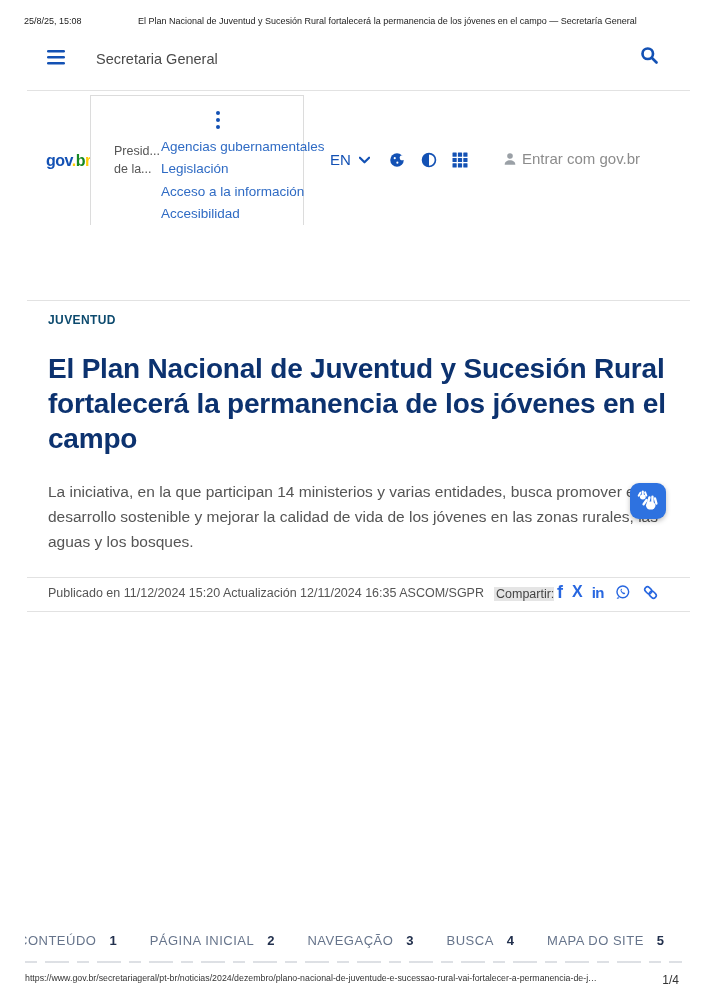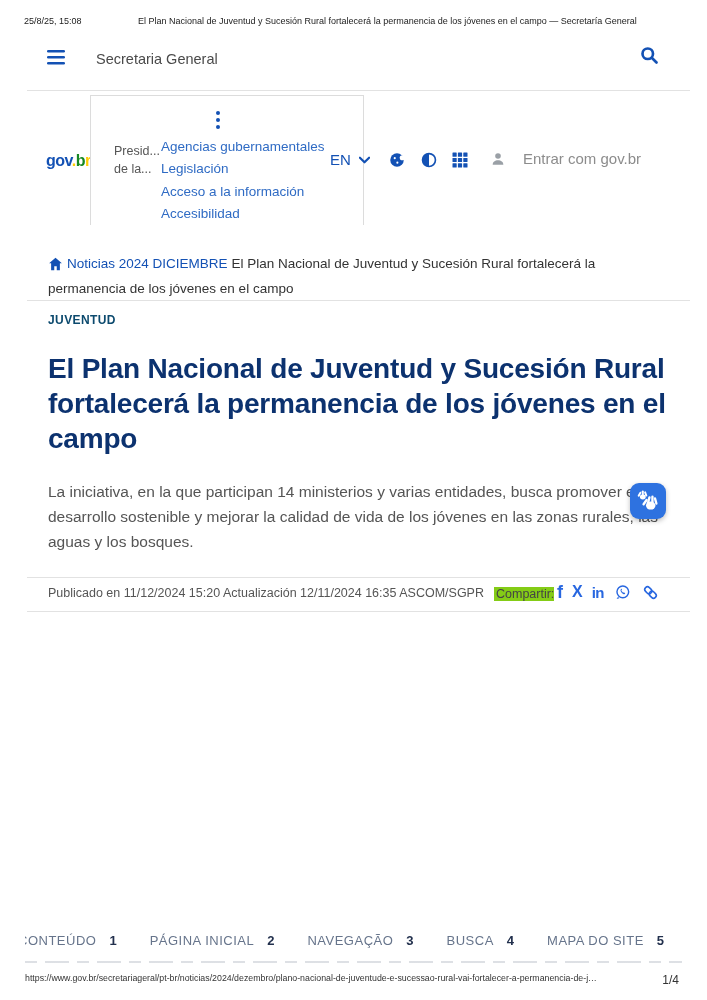--- a/index.html
+++ b/index.html
@@ -20,49 +20,49 @@
   .d-pub-bot { top:611px; }
 
   
   .hamburger { position:absolute; left:46px; top:50px; width:20px; height:17px; background:none; border:none; cursor:pointer; }
   .brand { position:absolute; left:68px; top:51px; font-size:14.5px; color:#4a4a4a;margin-left:28px; }
   .searchbtn { position:absolute; left:638px; top:45px; width:22px; height:22px; background:none; border:none; cursor:pointer; }
 
   
   .govlogo { position:absolute; left:46px; top:152px; font-size:16px; font-weight:bold; letter-spacing:-0.5px; }
   .lg-gov { color:#1351B4; } .lg-dot { color:#FFCD07; } .lg-b { color:#168821; } .lg-r { color:#FFCD07; }
-  .govcard { position:absolute; left:90px; top:95px; width:274px; height:130px;
+  .govcard { position:absolute; left:90px; top:95px; width:214px; height:130px;
              border-top:1px solid #dcdcdc; border-left:1px solid #dcdcdc; border-right:1px solid #dcdcdc; }
   .org { position:absolute; left:23px; top:46px; font-size:12.5px; color:#555; line-height:18px; width:46px; }
   .kebab { position:absolute; left:120px; top:14px; width:14px; height:22px; background:none; border:none; cursor:pointer; }
   .quicklinks { position:absolute; left:70px; top:40px; }
   .quicklinks a { display:block; font-size:13.5px; color:#2f6bc4; line-height:22.3px; text-decoration:none; white-space:nowrap; cursor:pointer; }
   .lang { position:absolute; left:330px; top:151px; display:flex; align-items:center; gap:8px; cursor:pointer; }
   .lang span { font-size:15px; font-weight:normal; color:#1351B4; }
   .hicon { position:absolute; top:151px; width:18px; height:18px; background:none; border:none; cursor:pointer; padding:0; }
   .hicon-cookie { left:388px; } .hicon-contrast { left:420px; } .hicon-grid { left:451px; }
-  .login { position:absolute; left:490px; top:150px; display:flex; align-items:center; gap:17px; background:none; border:none; cursor:pointer; }
+  .login { position:absolute; left:502px; top:150px; display:flex; align-items:center; gap:4px; background:none; border:none; cursor:pointer; }
   .login span { font-size:15px; color:#8c8c8c; }
 
   
   .breadcrumb { position:absolute; left:48px; top:253px; width:582px; font-size:13.5px; line-height:22px; color:#333; }
   .breadcrumb a { color:#1351B4; text-decoration:none; cursor:pointer; }
   .bc-home { display:inline-block; vertical-align:-3px; margin-right:4px; }
 
   
   .category { position:absolute; left:48px; top:313px; font-size:12px; font-weight:bold; color:#0c4a6e; letter-spacing:0.4px;text-align:center; }
   h1.title { position:absolute; left:48px; top:351px; width:622px; font-size:28px; line-height:35px; font-weight:bold;
              color:#0c326f; letter-spacing:-0.2px; }
   .lede { position:absolute; left:48px; top:479px; width:634px; font-size:15.5px; line-height:25px; color:#555; }
 
   .libras { position:absolute; left:630px; top:483px; width:36px; height:36px; border:none; border-radius:9px;
             background:#2e72e0; box-shadow:0 2px 5px rgba(0,0,0,.25); cursor:pointer; padding:5px; }
 
   .pubrow { position:absolute; left:48px; top:586px; font-size:12.5px; color:#555; white-space:nowrap; }
-  .share-label { position:absolute; left:494px; top:587px; font-size:12.5px; color:#444; background:#84cc16; padding-left:2px; }
+  .share-label { position:absolute; left:494px; top:587px; font-size:12.5px; color:#444; background:#e5e5e5; padding-left:2px; }
   .share-icons { position:absolute; left:557px; top:582px; display:flex; align-items:center; gap:9px; }
   .si { display:flex; align-items:center; justify-content:center; height:20px; text-decoration:none; cursor:pointer; }
   .si .glyph { color:#2867e0; font-weight:bold; }
   .g-f { font-size:18px; } .g-x { font-size:16px; } .g-in { font-size:15px; letter-spacing:-0.5px; }
 
   
   .shortcuts-clip { position:absolute; left:25px; right:25px; top:933px; height:26px; overflow:hidden; }
   .shortcuts { display:flex; align-items:center; gap:33px; margin-left:-7px; white-space:nowrap; }
   .sc-item { display:flex; align-items:center; gap:13px; cursor:pointer; }
   .sc-label { font-size:13px; color:#66748b; letter-spacing:0.5px; }
@@ -160,30 +160,20 @@
   <button class="login">
     <svg width="16" height="16" viewBox="0 0 24 24">
       <g fill="#9aa0a6">
           <circle cx="12" cy="7.5" r="4.2"></circle>
           <path d="M4 20.5 c0-4.4 3.5-6.8 8-6.8 s8 2.4 8 6.8 Z"></path>
         </g>
     </svg>
     <span>Entrar com gov.br</span>
   </button>
 
-  <div class="breadcrumb">
-    <a class="bc-home">
-      <svg width="15" height="14" viewBox="0 0 24 22">
-        <path d="M12 0.8 L1.8 9.6 H5 V21 H10 V14.6 H14 V21 H19 V9.6 H22.2 Z" fill="#1351B4"></path>
-      </svg>
-    </a><a>Noticias</a>
-    <a>2024</a>
-    <a>DICIEMBRE</a>
-    <span class="bc-current">El Plan Nacional de Juventud y Sucesión Rural fortalecerá la permanencia de los jóvenes en el campo</span>
-  </div>
   <div class="divider d-bc"></div>
 
   <div class="category">JUVENTUD</div>
   <h1 class="title">El Plan Nacional de Juventud y Sucesión Rural fortalecerá la permanencia de los jóvenes en el campo</h1>
   <p class="lede">La iniciativa, en la que participan 14 ministerios y varias entidades, busca promover el desarrollo sostenible y mejorar la calidad de vida de los jóvenes en las zonas rurales, las aguas y los bosques.</p>
 
   <button class="libras">
     <svg width="26" height="26" viewBox="0 0 24 24">
       <g fill="#ffffff">
         <ellipse cx="14.5" cy="16.2" rx="4.4" ry="3.7"></ellipse>

